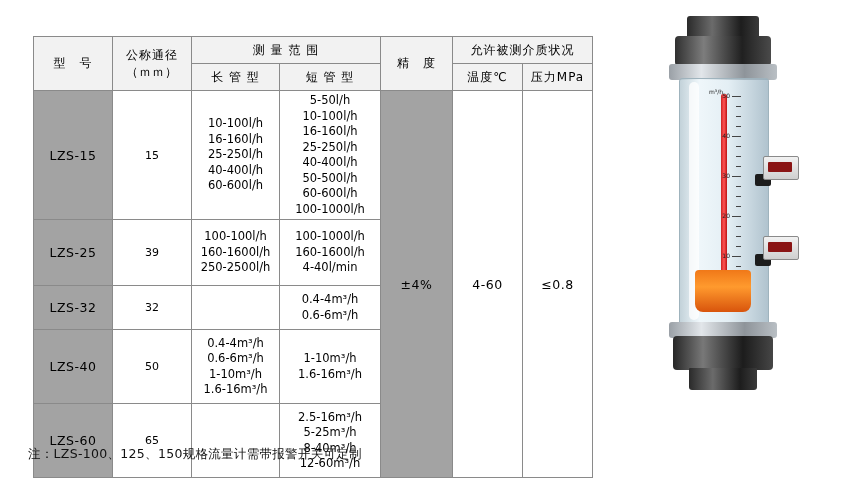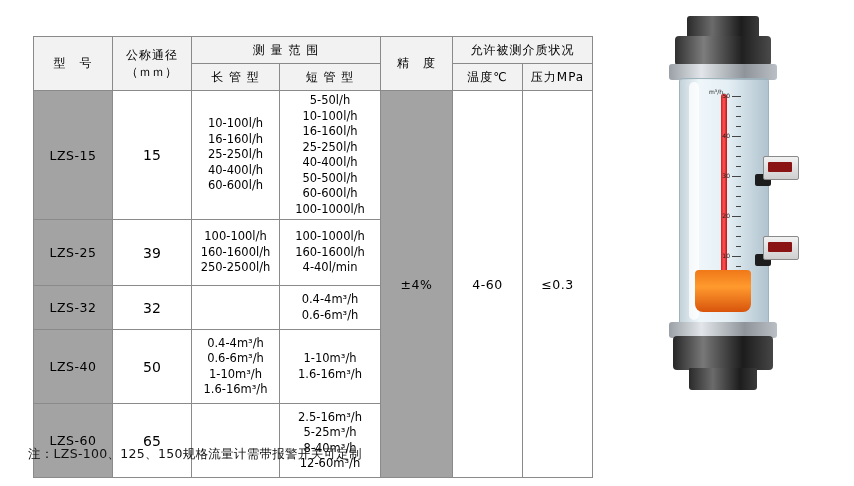--- a/index.html
+++ b/index.html
@@ -68,21 +68,21 @@
     font-weight: bold;
     font-size: 12px;
     letter-spacing: 1px;
   }
   .hdr-tall { height: 26px; }
   .cell-model {
     font-size: 12.5px;
     letter-spacing: 0.5px;
   }
   .cell-dn {
-    font-size: 14px;
+    font-size: 11px;
   }
   .range-cell {
     text-align: left;
     padding: 7px 0 7px 10px;
     line-height: 15.5px;
     font-size: 11.5px;
     white-space: pre-line;
   }
   .center-val {
     font-size: 12.5px;
@@ -311,21 +311,21 @@
           <td class="range-cell">5-50l/h
 10-100l/h
 16-160l/h
 25-250l/h
 40-400l/h
 50-500l/h
 60-600l/h
 100-1000l/h</td>
           <td class="center-val shade" rowspan="5">±4%</td>
           <td class="center-val" rowspan="5">4-60</td>
-          <td class="center-val" rowspan="5">≤0.3</td>
+          <td class="center-val" rowspan="5">≤0.8</td>
         </tr>
         <tr style="height:66px">
           <td class="cell-model shade">LZS-25</td>
           <td class="cell-dn">39</td>
           <td class="range-cell">100-100l/h
 160-1600l/h
 250-2500l/h</td>
           <td class="range-cell">100-1000l/h
 160-1600l/h
 4-40l/min</td>

